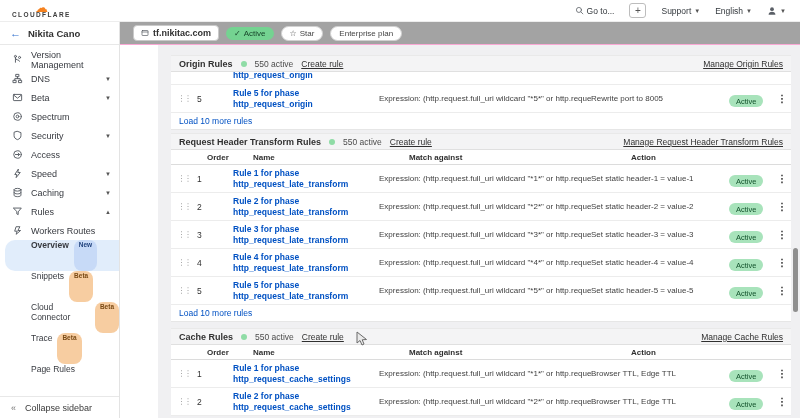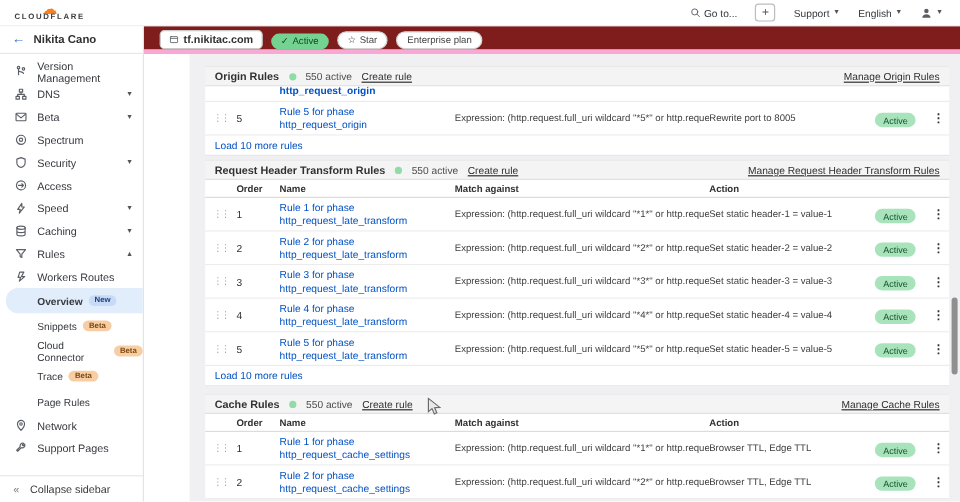--- a/index.html
+++ b/index.html
@@ -23,60 +23,60 @@
     display:flex; flex-direction:column; flex-shrink:0; }
   .account { height:23px; border-bottom:1px solid #e8e8e8; display:flex; align-items:center;
     gap:7px; padding:0 10px; }
   .account .back { color:#2f6fce; font-size:11px; cursor:pointer; }
   .account .acct-name { font-size:9.5px; font-weight:bold; }
   nav { flex:1; padding-top:5px; overflow:hidden; }
   .nav-item { height:19px; display:flex; align-items:center; gap:8px; padding:0 8px 0 11px;
     font-size:9px; color:#36393f; cursor:pointer; }
   .nav-item .nicon { width:12px; display:flex; justify-content:center; flex-shrink:0; }
   .nav-item .ncaret { margin-left:auto; font-size:6px; color:#555; }
-  .nav-sub { height:21px; display:flex; align-items:center; gap:5px; padding-left:31px;
+  .nav-sub { height:31px; display:flex; gap:5px; padding-left:31px;
     font-size:8.5px; color:#36393f; cursor:pointer; }
   .nav-sub.selected { background:#e1edfb; border-radius:10px 0 0 10px; margin-left:5px;
     padding-left:26px; font-weight:bold; }
   .mini-badge { font-size:6.5px; border-radius:8px; padding:1px 5px; font-weight:bold; }
   .badge-new { background:#c7daf7; color:#23447e; }
   .badge-beta { background:#f7cda1; color:#7a4a15; }
   .collapse-bar { height:22px; border-top:1px solid #e8e8e8; display:flex; align-items:center;
     gap:9px; padding:0 11px; font-size:9px; color:#3a3a3a; cursor:pointer; }
   .collapse-bar .chev { color:#777; font-size:9px; }
   
   .main { flex:1; display:flex; flex-direction:column; min-width:0; }
-  .domainbar { height:23px; background:#7f1d1d; border-bottom:4px solid #f9a8d4;
-    display:flex; align-items:flex-end; gap:7px; padding-left:13px; flex-shrink:0; }
+  .domainbar { height:23px; background:#a3a3a3; border-bottom:1px solid #f9a8d4;
+    display:flex; align-items:center; gap:7px; padding-left:13px; flex-shrink:0; }
   .domain-box { display:flex; align-items:center; gap:4px; border:1px solid #c9c9c9;
     border-radius:4px; padding:2px 7px; font-size:9px; font-weight:bold; cursor:pointer; background:#fff; }
   .badge-active-lg { display:flex; align-items:center; gap:3px; background:#74d391; color:#17452a;
     font-size:8px; border-radius:9px; padding:2px 8px; }
   .pill { display:flex; align-items:center; gap:3px; border:1px solid #d2d2d2; border-radius:9px;
     padding:2px 8px; font-size:8px; color:#454545; background:#fff; cursor:pointer; }
   .content { flex:1; background:#f0f0f2; position:relative; overflow:hidden;margin-left:38px; }
   
   .section { margin:0 9px 3px 13px; }
   .section:first-child { margin-top:10px; }
   .sec-header { height:17px; display:flex; align-items:center; gap:8px; padding:0 8px;
     background:#f4f4f5; border-bottom:1px solid #e0e0e0; border-top:1px solid #e9e9e9; }
   .sec-title { font-size:9px; font-weight:bold; }
   .dot { width:6px; height:6px; border-radius:50%; background:#8fdca6; }
   .sec-count { font-size:8.5px; color:#4c4c4c; }
   .sec-link { font-size:8.5px; color:#303030; text-decoration:underline; cursor:pointer; }
   .sec-manage { margin-left:auto; }
   .grid-row { display:grid; grid-template-columns:26px 36px 146px 212px 138px 44px 30px 1fr;
     align-items:center; background:#fff; }
-  .col-header { height:15px; border-bottom:1px solid #dcdcdc; font-size:8px; font-weight:bold; color:#303030; }
+  .col-header { height:15px; border-bottom:1px solid #dcdcdc; font-size:8px; font-weight:bold; color:#303030;gap:10px; }
   .row { height:28px; border-bottom:1px solid #ececec; }
   .clipped-row { height:13px; overflow:hidden; border-bottom:1px solid #ececec; align-items:start; }
   .clipped-row .rule-name2 { margin-top:-2px; }
   .handle { color:#9a9a9a; font-size:8px; letter-spacing:-1.5px; text-align:center; cursor:grab; }
   .order { font-size:8.5px; color:#313131; }
-  .rule-name { font-size:8.5px; font-weight:normal; color:#0051c3; line-height:11px; cursor:pointer;
+  .rule-name { font-size:8.5px; font-weight:bold; color:#0051c3; line-height:11px; cursor:pointer;
     text-decoration:none; display:block; }
   .rule-name2 { font-size:8.5px; font-weight:bold; color:#0051c3; line-height:11px; }
   .match, .action-cell { font-size:8px; color:#3f3f3f; white-space:nowrap; overflow:hidden; padding-right:10px; }
   .badge-active-sm { background:#a8e3bb; color:#14532d; font-size:7.5px; border-radius:8px;
     padding:1.5px 7px; display:inline-block; }
   .kebab { font-size:10px; font-weight:bold; color:#303030; cursor:pointer; padding-left:4px; }
   .load-more { height:17px; display:flex; align-items:center; padding-left:8px; background:#fff;
     border-bottom:1px solid #e6e6e6; }
   .load-more a { font-size:8.5px; color:#0051c3; text-decoration:none; cursor:pointer; }
   

